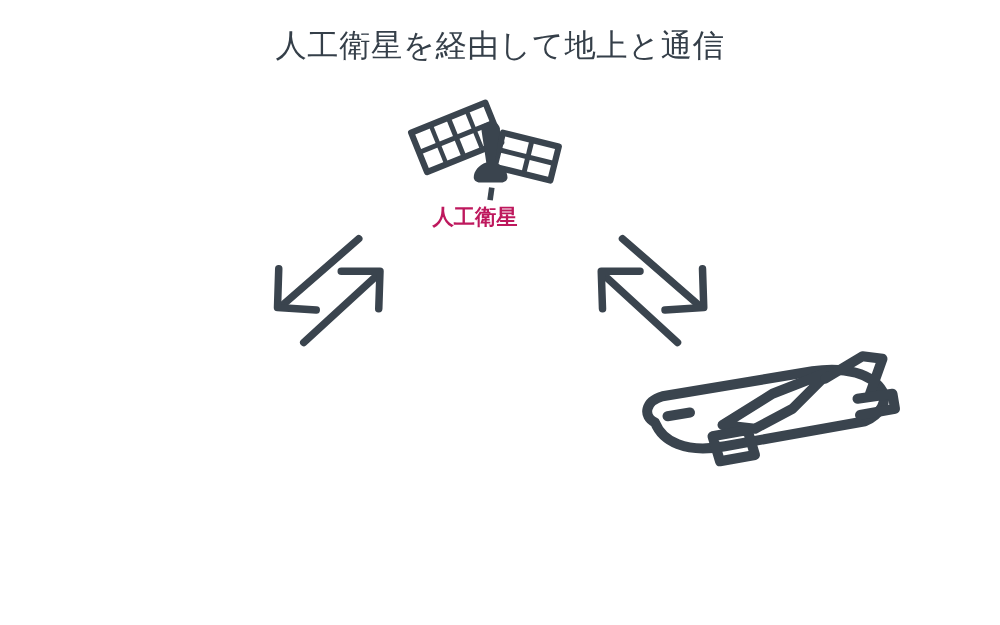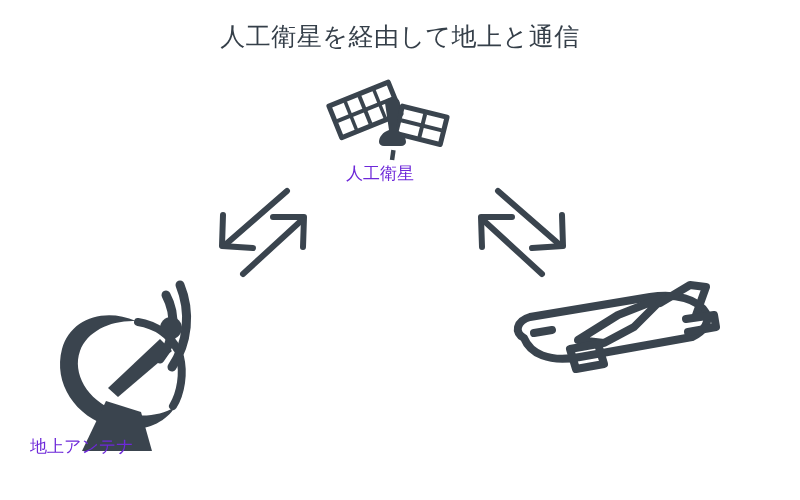--- a/index.html
+++ b/index.html
@@ -30,22 +30,22 @@
     line-height: 1.2;
   }
   .node {
     position: absolute;
   }
   .node-label {
     position: absolute;
     width: 100%;
     text-align: center;
     font-size: 17px;
-    font-weight: normal;
-    color: #6d28d9;
+    font-weight: bold;
+    color: #be185d;
     white-space: nowrap;
     left: 0;
   }
   
   #node-satellite {
     left: 300px;
     top: 80px;
     width: 160px;
     height: 110px;
   }
@@ -132,49 +132,20 @@
 
           <path d="M70 18 C74 16 79 18 80 23 L76 50 C82 52 86 57 86 62 C86 64 84 66 81 66 L64 66 C61 66 59 64 59 62 C59 57 63 52 69 50 L65 23 C64.4 20.6 67 18.8 70 18 Z"></path>
 
           <rect x="70.5" y="70" width="4.5" height="10" transform="rotate(8 72 75)"></rect>
         </g>
       </svg>
     </div>
     <div class="node-label">人工衛星</div>
   </div>
 
-  <div class="node" id="node-ground-antenna">
-    <div id="ground-antenna-icon">
-      <svg width="185" height="160" viewBox="0 0 185 160">
-        <g fill="#3a444e">
-
-          <path d="M140 84 A58 58 0 0 0 146 20" fill="none" stroke="#3a444e" stroke-width="9" stroke-linecap="round"></path>
-          <path d="M152 92 A88 88 0 0 0 160 10" fill="none" stroke="#3a444e" stroke-width="9" stroke-linecap="round"></path>
-
-          <path d="M116 46
-                   C 84 32 50 44 42 74
-                   C 33 108 55 142 92 152
-                   C 119 159 144 150 155 132
-                   C 139 142 116 143 96 136
-                   C 67 125 52 98 60 76
-                   C 67 56 91 45 116 46 Z"></path>
-
-          <path d="M118 47 C 136 50 150 60 157 74" fill="none" stroke="#3a444e" stroke-width="8" stroke-linecap="round"></path>
-          <path d="M160 82 C 164 98 161 118 153 131" fill="none" stroke="#3a444e" stroke-width="8" stroke-linecap="round"></path>
-
-          <path d="M88 113 L140 64 L152 76 L98 122 Z"></path>
-
-          <circle cx="151" cy="53" r="11"></circle>
-
-          <path d="M86 126 L121 137 L132 176 L62 176 Z"></path>
-        </g>
-      </svg>
-    </div>
-    <div class="node-label">地上アンテナ</div>
-  </div>
 
   <div class="node" id="node-airplane">
     <div id="airplane-icon">
       <svg width="220" height="105" viewBox="0 0 220 105">
         <g fill="none" stroke="#3a444e" stroke-width="8" stroke-linejoin="round" stroke-linecap="round">
 
           <path d="M24 63
                    C 14 58 16 46 30 42
                    L 150 22
                    C 176 18 198 24 206 38

